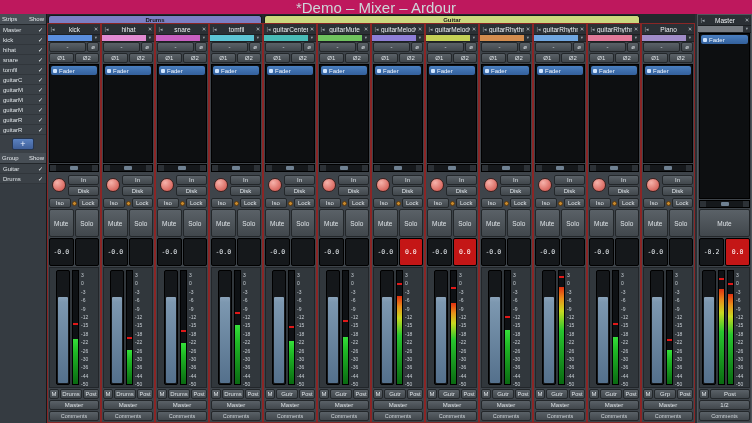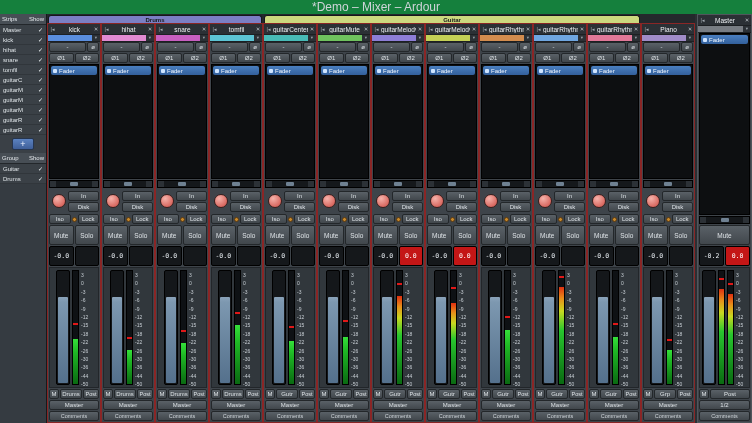--- a/index.html
+++ b/index.html
@@ -1,19 +1,19 @@
 <!DOCTYPE html>
 <html><head>
 <meta charset="utf-8">
 <style>
   * { box-sizing: border-box; margin: 0; padding: 0; }
   html,body { background:#1a1a1a; }
   body { font-family:"Liberation Sans", sans-serif; }
   .window { width:752px; height:423px; background:#2b2f33; display:flex; flex-direction:column; overflow:hidden; color:#d6dbe0; }
-  .titlebar { height:14px; flex:none; background:#15803d; color:#cfd4d9; font-size:12px; display:flex; align-items:center; justify-content:center; }
+  .titlebar { height:14px; flex:none; background:#be185d; color:#cfd4d9; font-size:15px; display:flex; align-items:center; justify-content:center; }
   .content { flex:1; display:flex; min-height:0; }
 
   
   .sidebar { width:47px; flex:none; background:#3a4046; border-right:1px solid #17191c; display:flex; flex-direction:column; }
   .side-header { height:11px; flex:none; background:#474e55; border-bottom:1px solid #23272b; display:flex; justify-content:space-between; align-items:center; padding:0 2px; font-size:6px; color:#e3e7eb; }
   .side-list { flex:none; }
   .side-item { height:10px; display:flex; justify-content:space-between; align-items:center; padding:0 3px; border-bottom:1px solid #31363b; font-size:6px; color:#dfe4e8; }
   .side-check { font-size:6px; color:#f0f3f6; }
   .add-btn { height:12px; margin:3px 12px; background:linear-gradient(#5b82c0,#3f5f98); border:1px solid #26354e; border-radius:2px; color:#eef3ff; font-size:9px; line-height:10px; text-align:center; }
   .side-fill { flex:1; background:#353b41; }
@@ -30,21 +30,21 @@
   .row-name { height:11px; flex:none; display:flex; align-items:center; background:#2b3035; border-bottom:1px solid #1d2023; }
   .mini { width:9px; font-size:5px; text-align:center; color:#a8b0b6; }
   .tname { flex:1; font-size:6.5px; color:#eef1f4; text-align:center; white-space:nowrap; overflow:hidden; }
   .close { width:8px; font-size:5.5px; color:#b8bec4; }
 
   .colorbar { height:7px; flex:none; display:flex; border-bottom:1px solid #1d2023; }
   .cfill { flex:1; }
   .cbtn { width:8px; background:#2b3035; color:#9aa2a8; font-size:4.5px; line-height:6px; text-align:center; }
 
   .row { display:flex; gap:1px; margin:0 1px 1px; flex:none; }
-  .h10 { height:10px; } .h12 { height:20px; }
+  .h10 { height:10px; } .h12 { height:28px; }
   .flex1 { flex:1; }
 
   .btn { background:linear-gradient(#5a6167,#41474c); border:1px solid #23272a; border-radius:2px; color:#dde2e6; font-size:6px; display:flex; align-items:center; justify-content:center; white-space:nowrap; overflow:hidden; }
   .b7 { font-size:6.5px; }
   .cmt { font-size:5.5px; color:#cdd3d8; }
   .bm { width:10px; } .bp { width:16px; font-size:5.5px; }
   .io-main { flex:1; } .io-side { width:12px; }
 
   .procbox { flex:1; min-height:60px; margin:0 1px 1px; background:#0d0f11; border:1px solid #000; padding:1px; }
   .proc-entry { height:9px; background:linear-gradient(#4a7fc0,#33609c); border-radius:2px; display:flex; align-items:center; gap:2px; padding:0 2px; font-size:6px; color:#f2f7ff; }

